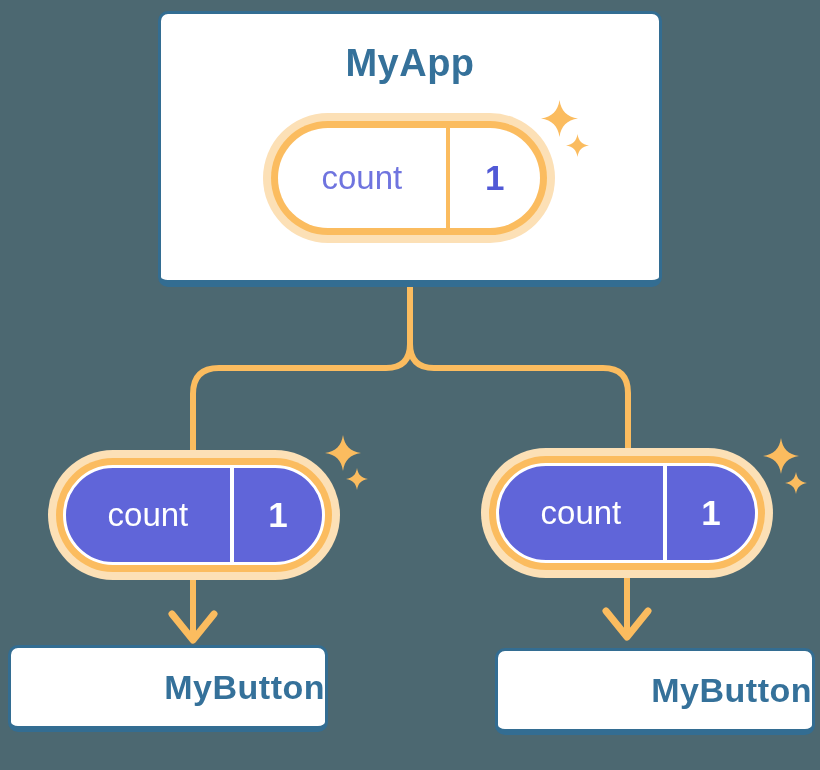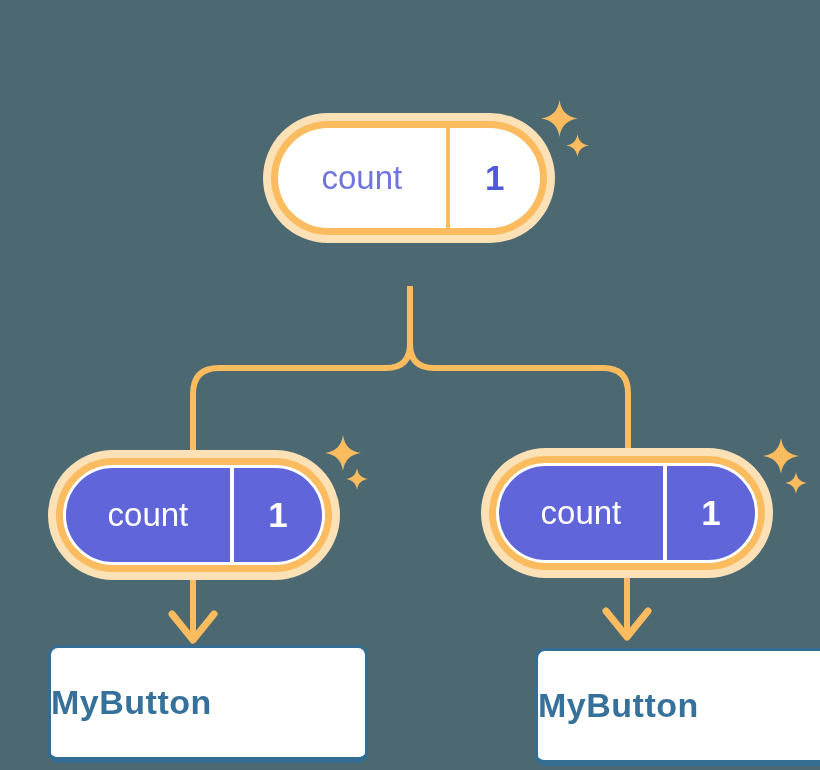--- a/index.html
+++ b/index.html
@@ -17,21 +17,21 @@
   
   .card {
     position: absolute;
     background: #FFFFFF;
     border: 3px solid #336D92;
     border-bottom-width: 6px;
     border-radius: 10px;
     box-sizing: border-box;
   }
   .card--root { left: 158px; top: 11px; width: 504px; height: 276px; border-bottom-width: 7px; }
-  .card--child { width: 320px; height: 118px; display: flex; align-items: center; justify-content: flex-start; margin-left: 40px; }
+  .card--child { width: 320px; height: 87px; display: flex; align-items: center; justify-content: flex-end; }
   .card--child-left  { left: 8px;   top: 645px; }
   .card--child-right { left: 495px; top: 648px; }
 
   .card-title {
     color: #35719A;
     font-weight: 700;
     text-align: center;
     letter-spacing: 0.5px;
   }
   .card--root .card-title { font-size: 38px; margin-top: 28px; }
@@ -93,20 +93,23 @@
 
   <svg class="connectors" width="820" height="770" viewBox="0 0 820 770">
     <path d="M410 286 V344 Q410 368 386 368 H219 Q193 368 193 394 V456" fill="none" stroke="#FBBC5F" stroke-width="6"></path>
     <path d="M410 286 V344 Q410 368 434 368 H603 Q628 368 628 393 V454" fill="none" stroke="#FBBC5F" stroke-width="6"></path>
     <path d="M193 576 V636" fill="none" stroke="#FBBC5F" stroke-width="6" stroke-linecap="round"></path>
     <path d="M172 614 L193 640 L214 614" fill="none" stroke="#FBBC5F" stroke-width="7" stroke-linecap="round" stroke-linejoin="round"></path>
     <path d="M627 574 V633" fill="none" stroke="#FBBC5F" stroke-width="6" stroke-linecap="round"></path>
     <path d="M606 611 L627 637 L648 611" fill="none" stroke="#FBBC5F" stroke-width="7" stroke-linecap="round" stroke-linejoin="round"></path>
   </svg>
 
+  <div class="card card--root">
+    <div class="card-title">MyApp</div>
+  </div>
 
   <div class="pill pill--outline pill--root">
     <div class="pill-ring">
       <div class="pill-body">
         <div class="pill-label">count</div>
         <div class="pill-divider"></div>
         <div class="pill-value">1</div>
       </div>
     </div>
   </div>

